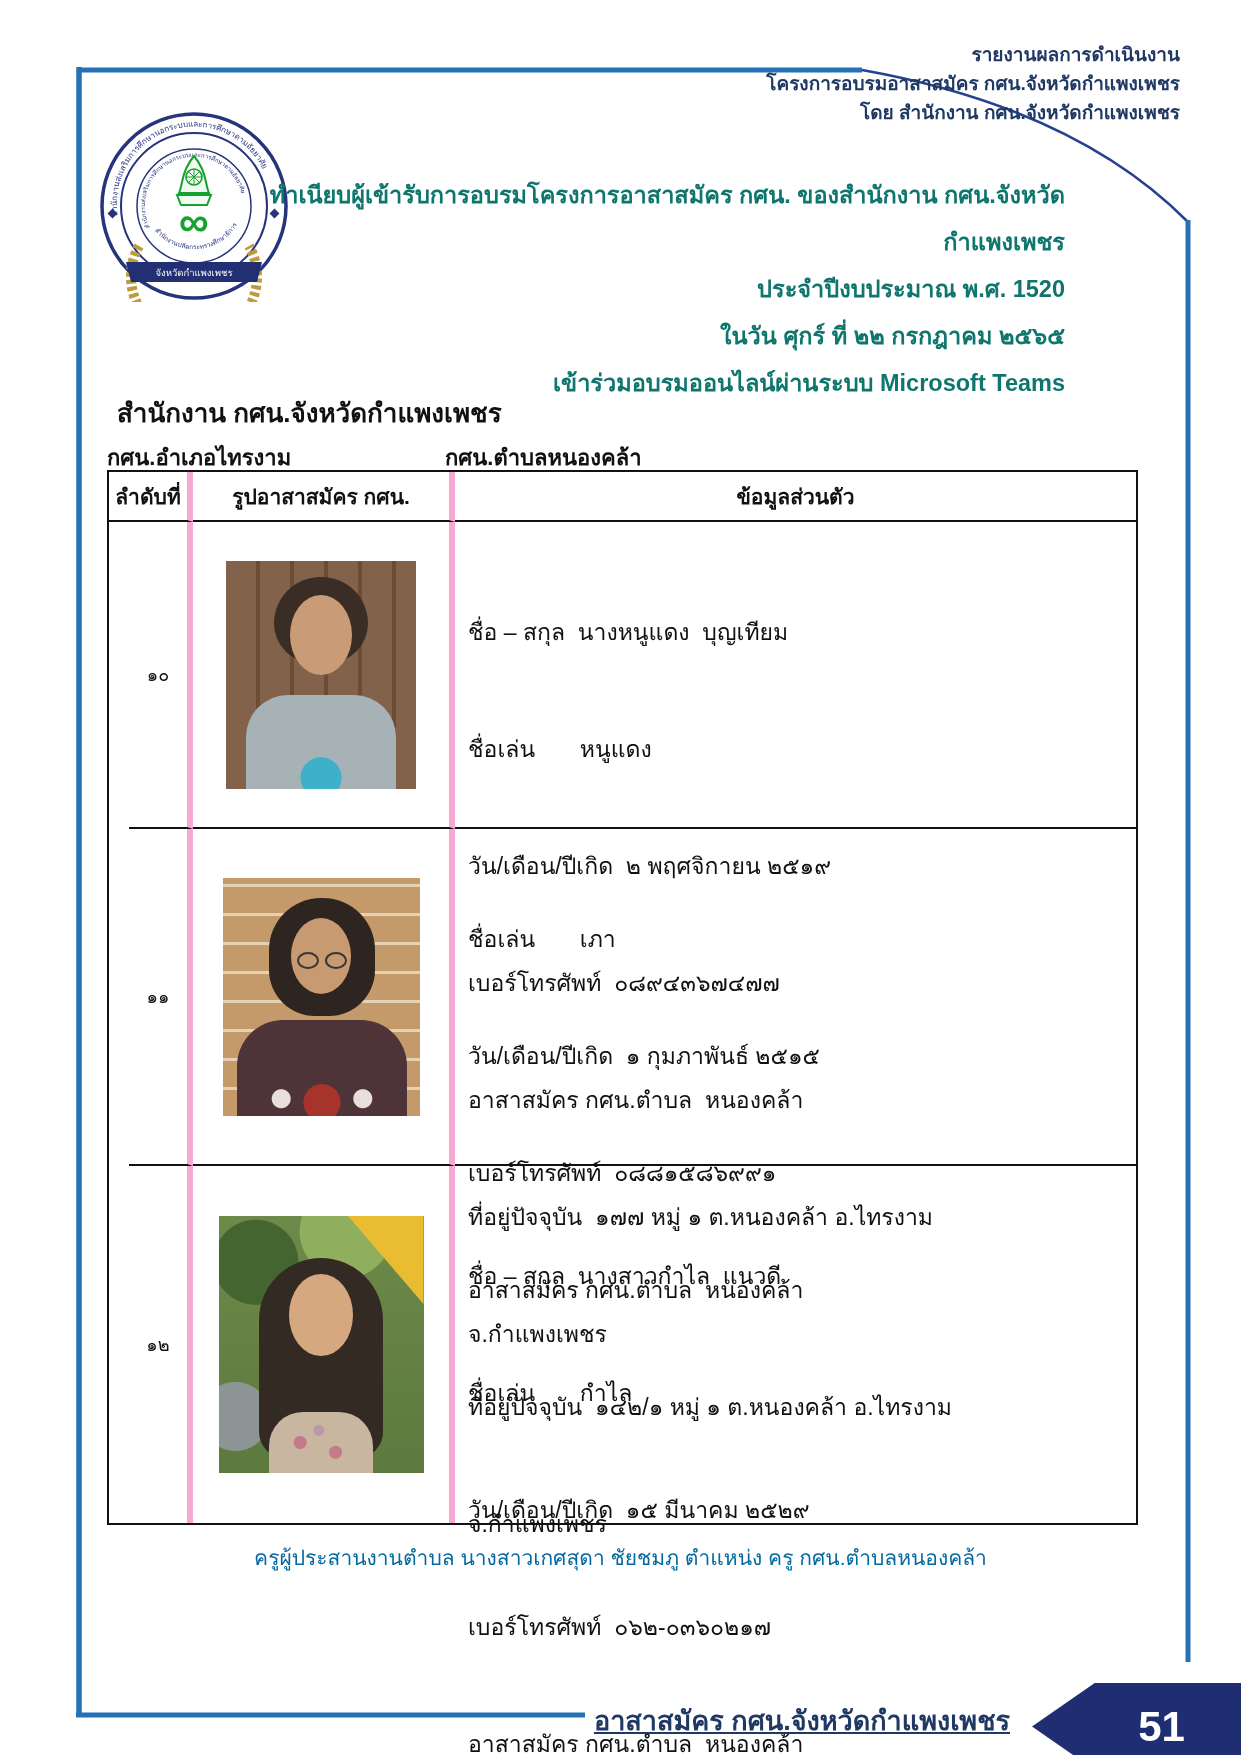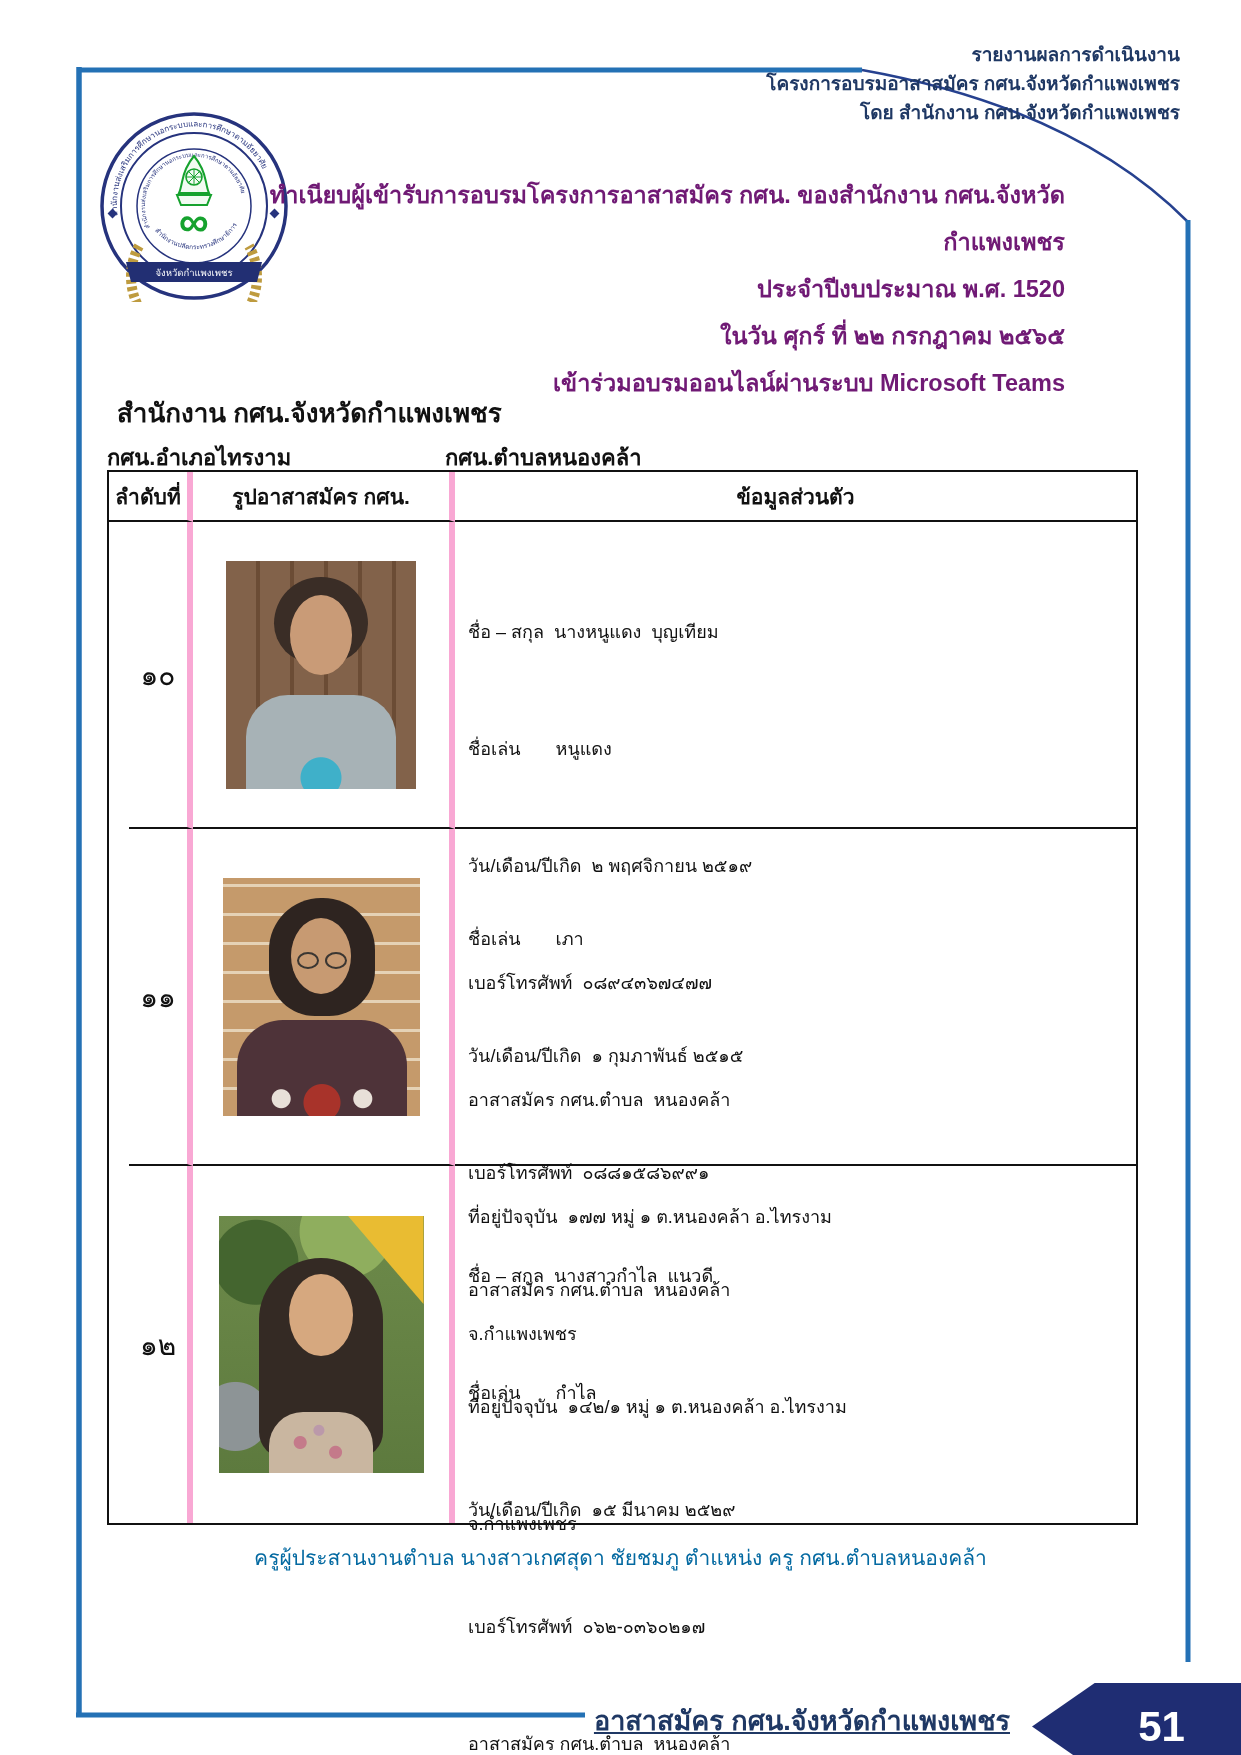--- a/index.html
+++ b/index.html
@@ -11,40 +11,40 @@
 
   
   .ribbon{position:absolute;top:40px;right:61px;text-align:right;color:#1F3864;
           font-size:19px;line-height:29px;font-weight:600;}
 
   
   .logo{position:absolute;left:98px;top:110px;width:192px;height:192px;}
 
   
   .title-block{position:absolute;top:172px;right:176px;width:800px;text-align:right;
-               font-size:23.5px;font-weight:bold;line-height:47px;color:#701a75;}
+               font-size:23.5px;font-weight:bold;line-height:47px;color:#0f766e;}
 
   
   .sec-office{position:absolute;left:117px;top:392px;font-size:26px;font-weight:bold;}
   .sec-line2{position:absolute;left:107px;top:440px;font-size:22px;font-weight:bold;}
   .sec-line2 .sub{position:absolute;left:338px;top:0;white-space:nowrap;}
 
   
   .tbl{position:absolute;left:107px;top:470px;width:1027px;display:grid;
        grid-template-columns:84px 262px 681px;
        grid-template-rows:50px 307px 337px 357px;
        border:2px solid #111;}
   .cell{border-right:6px solid #f9a8d4;border-bottom:2px solid #111;box-sizing:border-box;}
   .cell.last-col{border-right:none;}
   .cell.last-row{border-bottom:none;}
   .hcell{display:flex;align-items:center;justify-content:center;
          font-weight:bold;font-size:21px;}
-  .ncell{display:flex;align-items:center;justify-content:center;font-size:28px;margin-left:20px;}
+  .ncell{display:flex;align-items:center;justify-content:center;font-size:18px;margin-left:20px;}
   .pcell{display:flex;align-items:center;justify-content:center;}
-  .dcell{padding:13px 10px 17px 13px;font-size:18px;line-height:39px;white-space:pre-wrap;}
+  .dcell{padding:13px 10px 17px 13px;font-size:23px;line-height:39px;white-space:pre-wrap;}
 
   
   .photo{position:relative;overflow:hidden;}
   .photo .hair,.photo .face,.photo .body,.photo .extra{position:absolute;}
 
   .photo1{width:190px;height:228px;
     background:repeating-linear-gradient(90deg,#82624a 0 30px,#6b4c35 30px 34px),
                linear-gradient(#7b5a40,#6b4c35);}
   .photo1 .hair{left:48px;top:16px;width:94px;height:86px;background:#3a2d26;
     border-radius:47px 47px 40px 40px;}

